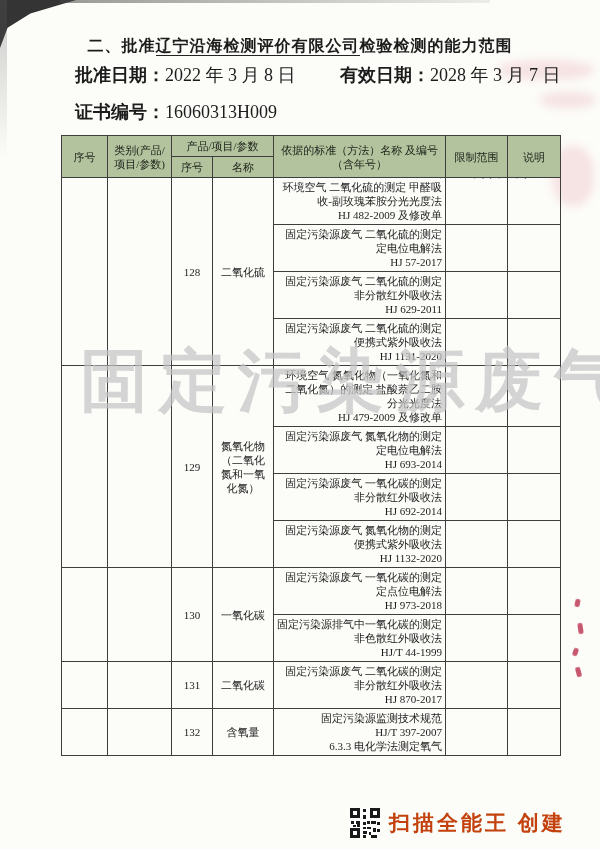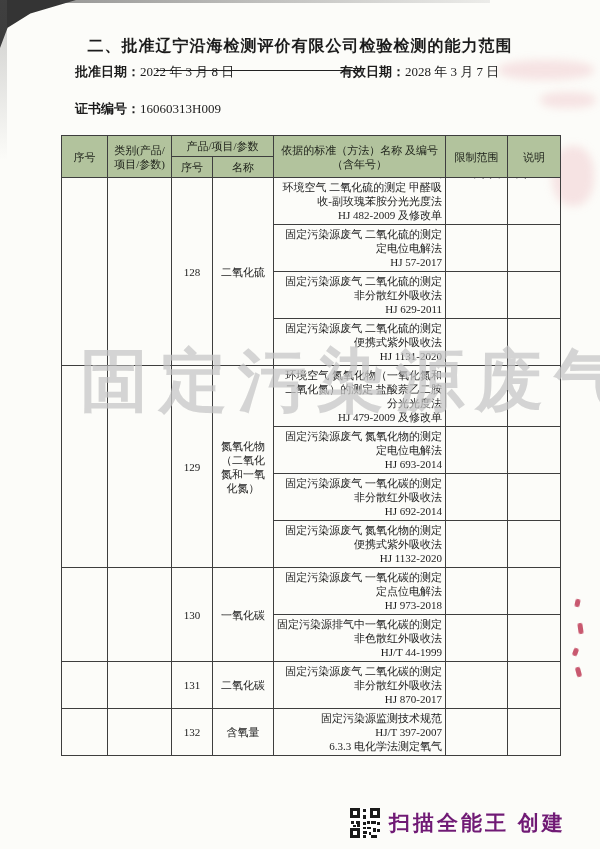--- a/index.html
+++ b/index.html
@@ -22,22 +22,22 @@
   .smudge.s3{left:552px;top:146px;width:42px;height:60px;}
   .red-mark{position:absolute;width:5px;height:8px;background:rgba(186,42,72,.78);
     border-radius:2px;filter:blur(.4px);}
   .red-mark.m1{left:575px;top:599px;transform:rotate(12deg);}
   .red-mark.m2{left:578px;top:623px;height:11px;transform:rotate(-8deg);}
   .red-mark.m3{left:573px;top:648px;transform:rotate(20deg);}
   .red-mark.m4{left:576px;top:667px;height:10px;transform:rotate(-15deg);}
   
   .doc-title{position:absolute;top:36px;left:0;width:100%;text-align:center;
     font-size:16px;font-weight:bold;letter-spacing:1px;}
-  .doc-title .u{border-bottom:1.5px solid #222;padding-bottom:16px;text-align:right;}
-  .info-line{position:absolute;left:75px;font-size:13px;white-space:nowrap;}
+  .doc-title .u{border-bottom:1.5px solid #222;padding-bottom:1px;text-align:right;}
+  .info-line{position:absolute;left:75px;font-size:18px;white-space:nowrap;}
   .info-line .lbl{font-weight:bold;}
   .line1{top:63px;width:500px;}
   .line1 .valid{position:absolute;left:265px;top:0;}
   .line2{top:100px;}
   .line3{top:103px;}
   .page-indicator{position:absolute;top:118px;right:72px;font-size:11.5px;font-weight:normal;letter-spacing:1px;margin-top:48px;}
   
   table.cap{position:absolute;top:135px;left:61px;width:499px;
     border-collapse:collapse;table-layout:fixed;font-size:11px;}
   table.cap th,table.cap td{border:1px solid #3e3e3e;vertical-align:middle;
@@ -49,21 +49,21 @@
   td.std-cell div{margin:0;}
   td.limit-cell,td.note-cell{text-align:center;}
   
   .watermark{position:absolute;top:336px;left:80px;width:490px;
     font-size:68px;font-weight:bold;letter-spacing:11px;white-space:nowrap;
     color:rgba(197,197,197,.72);z-index:6;pointer-events:none;
     font-family:"Liberation Sans","DejaVu Sans",sans-serif;}
   
   .footer{position:absolute;top:808px;left:350px;display:flex;align-items:center;gap:9px;}
   .qr{width:30px;height:30px;}
-  .footer-text{font-size:21px;color:#701a75;letter-spacing:3px;
+  .footer-text{font-size:21px;color:#c2410c;letter-spacing:3px;
     font-family:"Liberation Sans","DejaVu Sans",sans-serif;font-weight:bold;}
 </style>
 </head>
 <body>
 
 <div class="page">
 
   <div class="corner-wedge"></div>
   <div class="top-edge-line"></div>
   <div class="left-edge-shade"></div>

